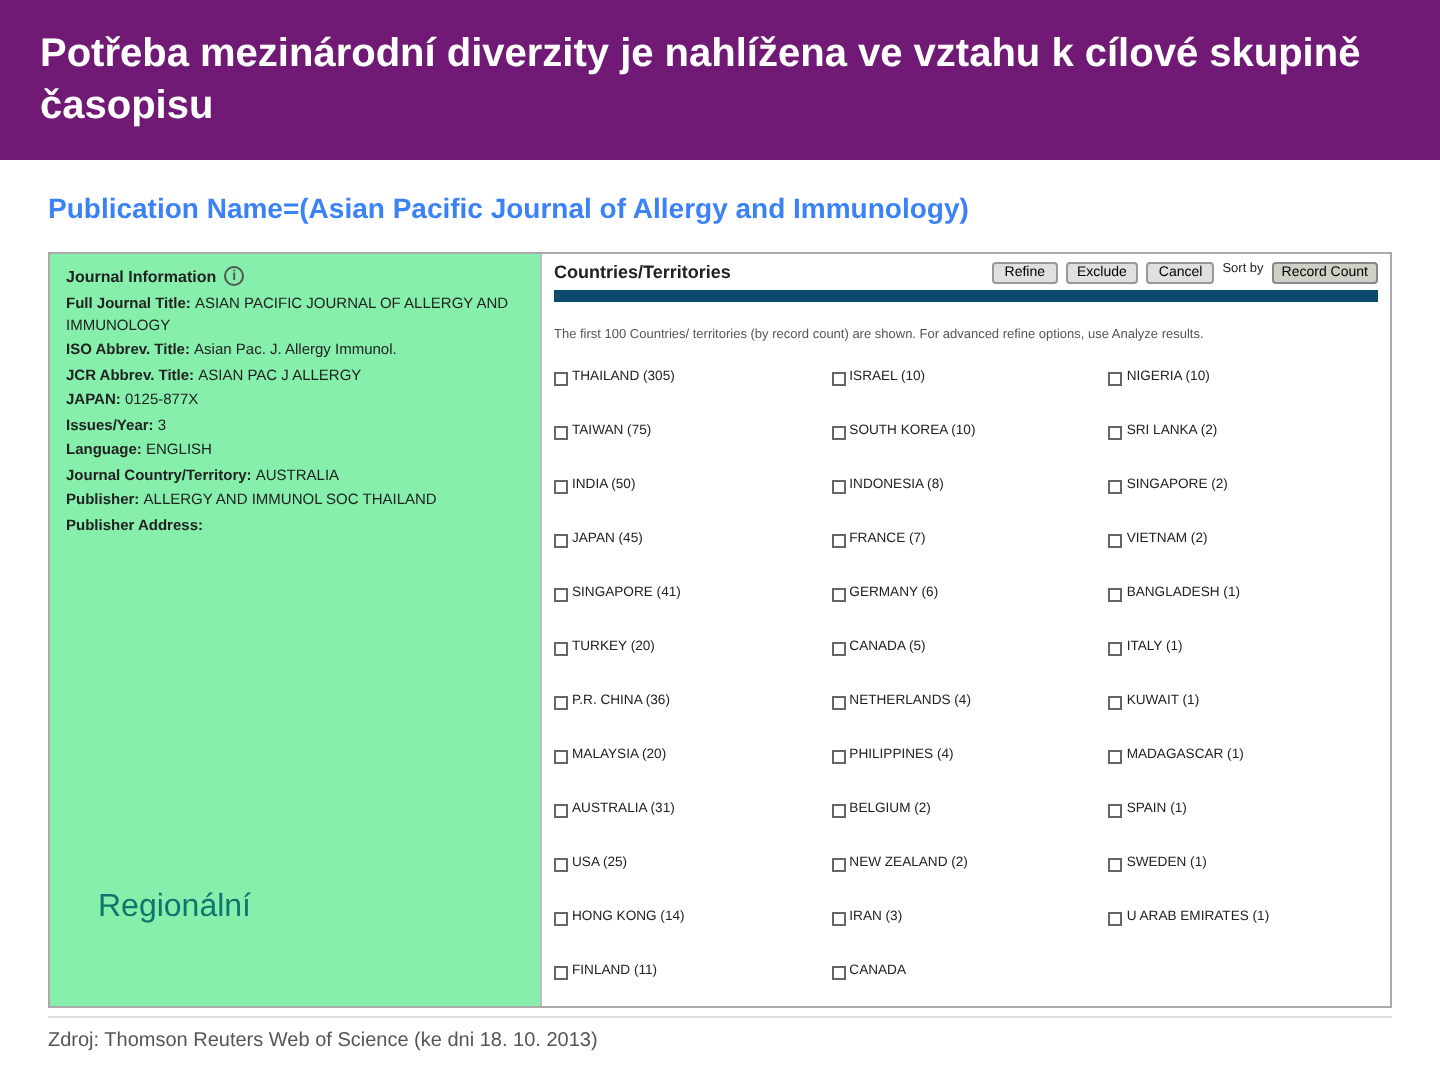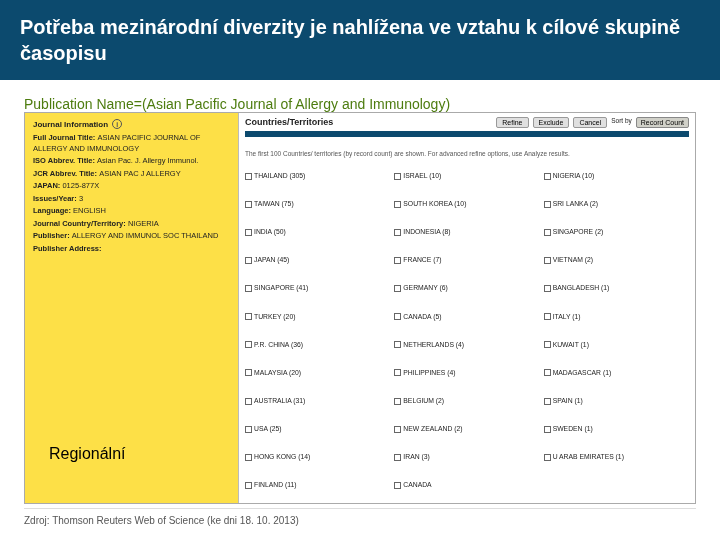--- a/index.html
+++ b/index.html
@@ -13,57 +13,57 @@
 
     .slide-container {
       width: 720px;
       height: 540px;
       background: #fff;
       display: flex;
       flex-direction: column;
     }
 
     .header-bar {
-      background: #0c4a6e;
+      background: #701a75;
       color: #fff;
       padding: 14px 20px;
       font-size: 20px;
       font-weight: bold;
       line-height: 1.3;
       min-height: 72px;
       display: flex;
       align-items: center;
     }
 
     .main-content {
       padding: 16px 24px 10px 24px;
       flex: 1;
       display: flex;
       flex-direction: column;
     }
 
     .publication-label {
       font-size: 14px;
-      color: #4d7c0f;
-      margin-bottom: 0;
-      font-weight: normal;
+      color: #3b82f6;
+      margin-bottom: 14px;
+      font-weight: bold;
     }
 
     .screenshot-box {
       border: 1px solid #aaa;
       background: #f5f5f0;
       flex: 1;
       position: relative;
       overflow: hidden;
       display: flex;
     }
 
     .journal-info-panel {
-      width: 214px;
-      background: #fde047;
+      width: 246px;
+      background: #86efac;
       border-right: 1px solid #bbb;
       padding: 6px 8px;
       font-size: 7.5px;
       color: #222;
       flex-shrink: 0;
     }
 
     .journal-info-panel .panel-title {
       font-weight: bold;
       font-size: 8px;
@@ -174,21 +174,21 @@
     }
 
     .regional-label-area {
       position: absolute;
       bottom: 40px;
       left: 24px;
     }
 
     .regional-label {
       font-size: 16px;
-      color: #000000;
+      color: #0f766e;
       font-weight: normal;
     }
 
     .footer-citation {
       font-size: 10px;
       color: #555;
       padding: 6px 0 4px 0;
       border-top: 1px solid #ddd;
       margin-top: 4px;
     }
@@ -253,21 +253,21 @@
         <div class="info-row">
           <span class="info-label">Issues/Year: </span>
           <span>3</span>
         </div>
         <div class="info-row">
           <span class="info-label">Language: </span>
           <span>ENGLISH</span>
         </div>
         <div class="info-row">
           <span class="info-label">Journal Country/Territory: </span>
-          <span>NIGERIA</span>
+          <span>AUSTRALIA</span>
         </div>
         <div class="info-row">
           <span class="info-label">Publisher: </span>
           <span>ALLERGY AND IMMUNOL SOC THAILAND</span>
         </div>
         <div class="info-row">
           <span class="info-label">Publisher Address: </span>
         </div>
       </div>
 

